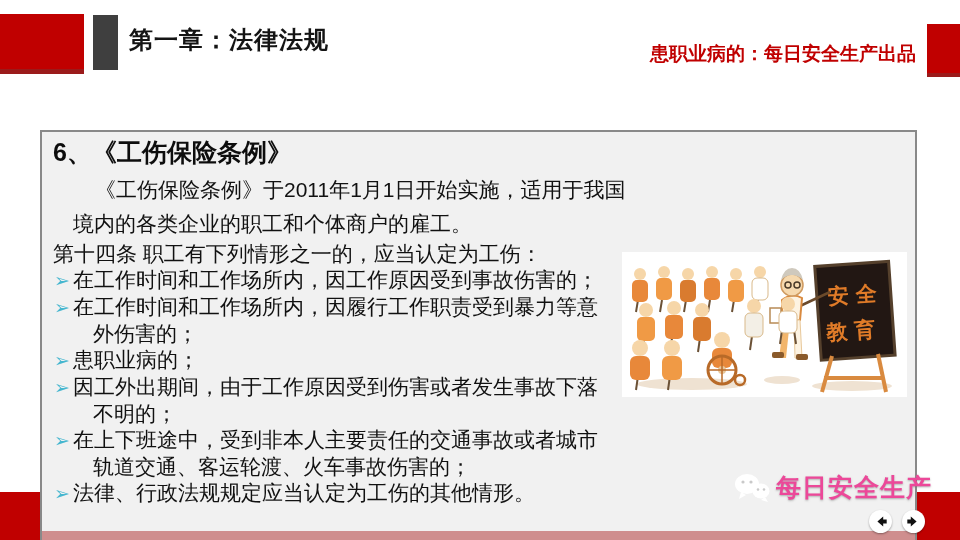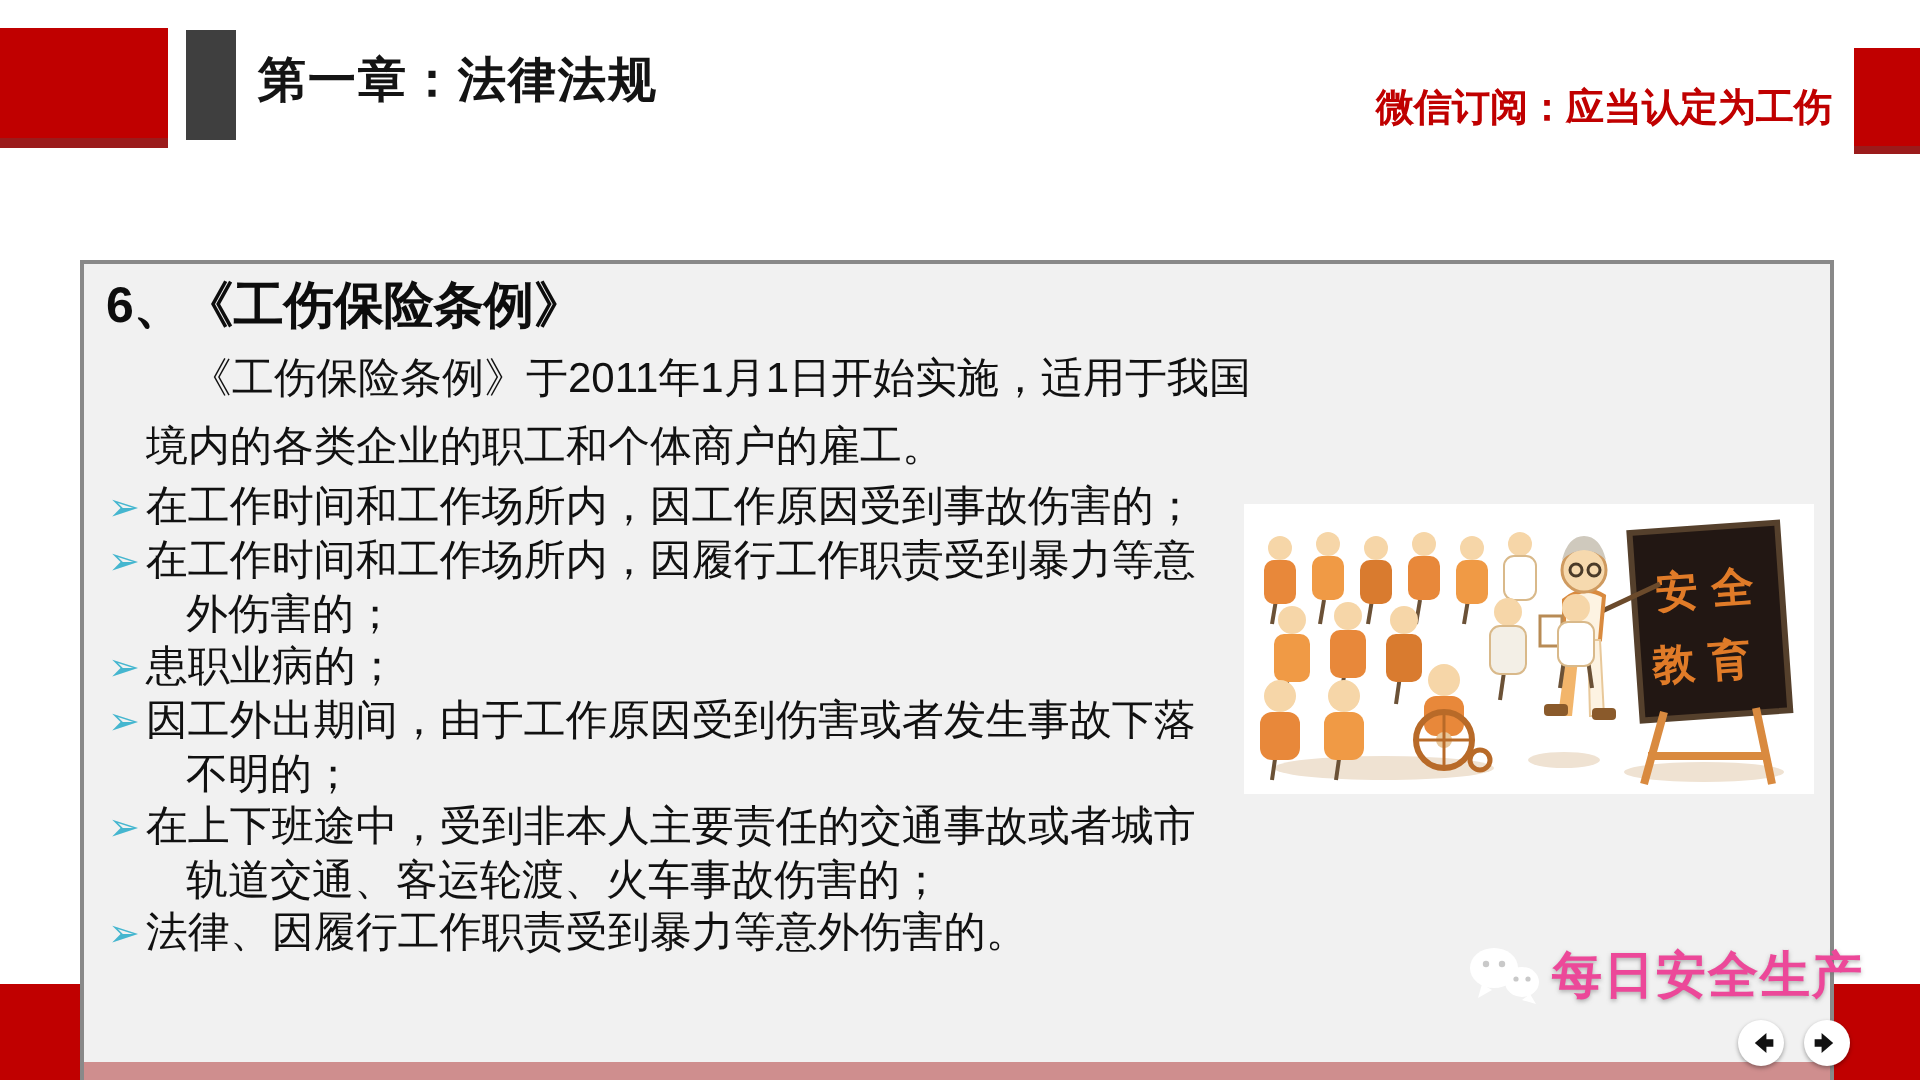--- a/index.html
+++ b/index.html
@@ -60,37 +60,38 @@
   .nav-prev{left:869px;}
   .nav-next{left:902px;}
 </style>
 </head>
 <body>
 
 <div class="hdr-red-block"></div>
 <div class="hdr-red-block-shadow"></div>
 <div class="hdr-gray-square"></div>
 <div class="hdr-title">第一章：法律法规</div>
-<div class="hdr-sub">微信订阅：应当认定为工伤</div>
+<div class="hdr-sub">患职业病的：每日安全生产出品</div>
 <div class="hdr-right-square"></div>
 <div class="hdr-right-square-shadow"></div>
 
 <div class="bottom-bar"></div>
 
 <div class="card">
   <div class="card-text">
     <div class="card-heading">6、《工伤保险条例》</div>
     <p class="intro">《工伤保险条例》于2011年1月1日开始实施，适用于我国境内的各类企业的职工和个体商户的雇工。</p>
+    <p class="article">第十四条 职工有下列情形之一的，应当认定为工伤：</p>
     <ul class="cases">
       <li><span class="blt">➢</span><span>在工作时间和工作场所内，因工作原因受到事故伤害的；</span></li>
       <li><span class="blt">➢</span><span>在工作时间和工作场所内，因履行工作职责受到暴力等意外伤害的；</span></li>
       <li><span class="blt">➢</span><span>患职业病的；</span></li>
       <li><span class="blt">➢</span><span>因工外出期间，由于工作原因受到伤害或者发生事故下落不明的；</span></li>
       <li><span class="blt">➢</span><span>在上下班途中，受到非本人主要责任的交通事故或者城市轨道交通、客运轮渡、火车事故伤害的；</span></li>
-      <li><span class="blt">➢</span><span>法律、因履行工作职责受到暴力等意外伤害的。</span></li>
+      <li><span class="blt">➢</span><span>法律、行政法规规定应当认定为工伤的其他情形。</span></li>
     </ul>
   </div>
 
   <div class="illus">
     <svg width="285" height="145" viewBox="0 0 285 145">
 
       <ellipse cx="70" cy="132" rx="55" ry="6" fill="#efe2d2"></ellipse>
       <ellipse cx="230" cy="134" rx="40" ry="5" fill="#efe2d2"></ellipse>
       <ellipse cx="160" cy="128" rx="18" ry="4" fill="#efe2d2"></ellipse>
 

